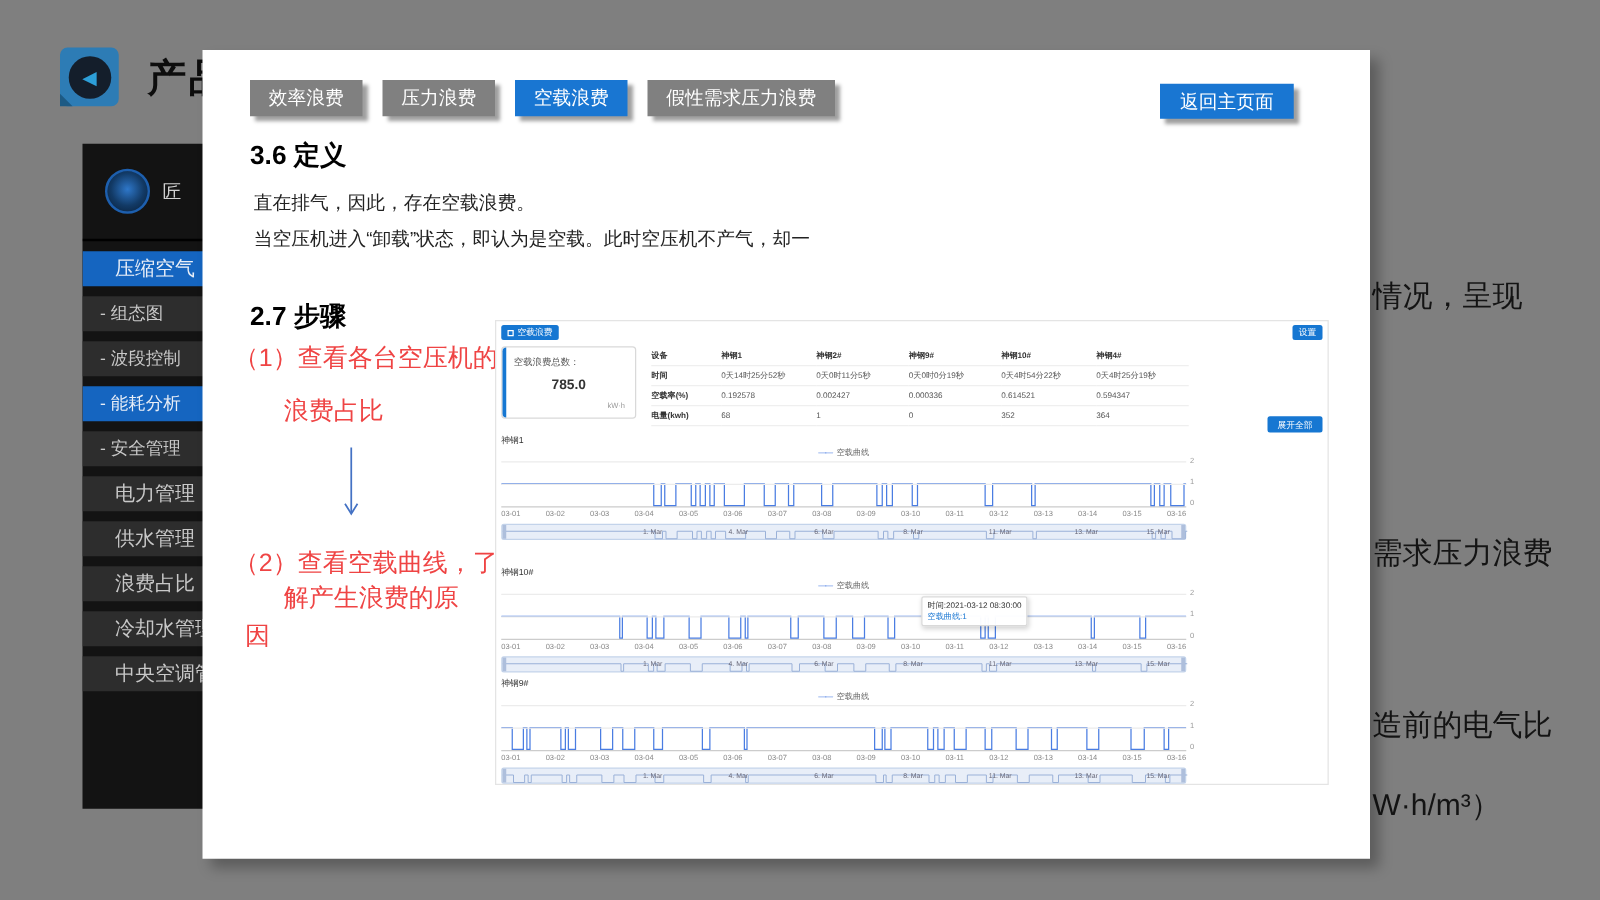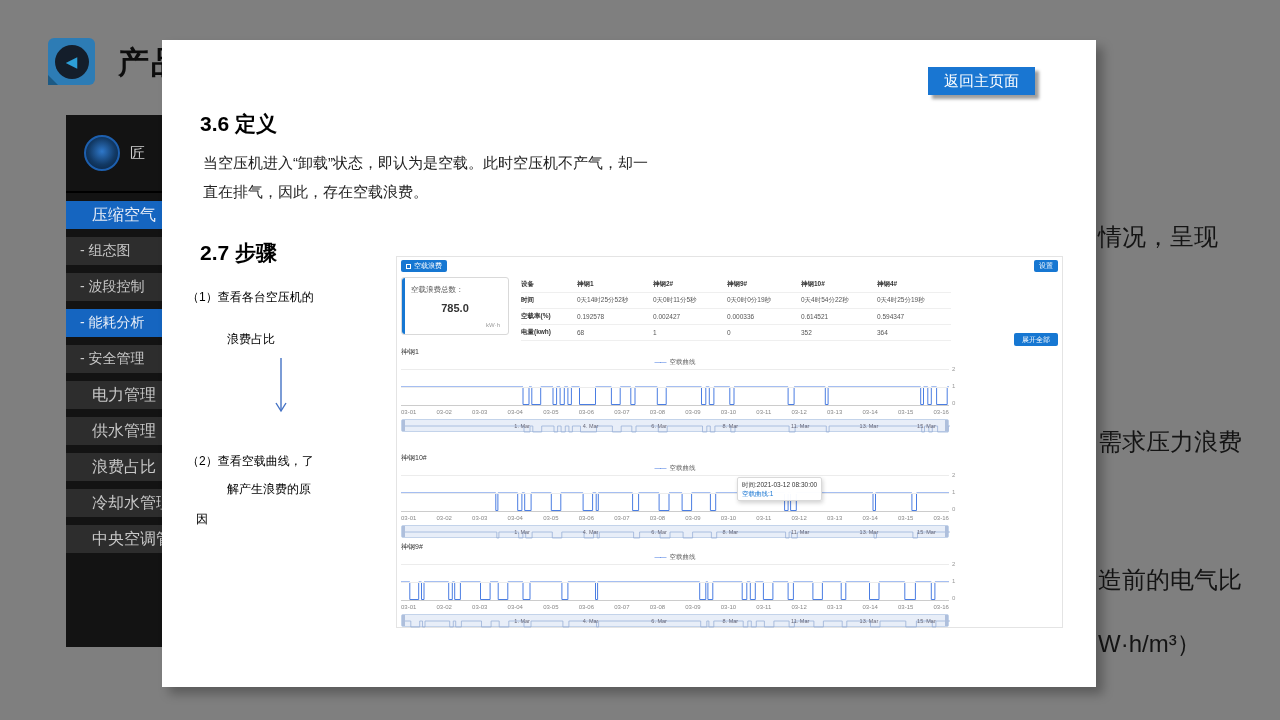--- a/index.html
+++ b/index.html
@@ -34,21 +34,21 @@
   .tab { height:29px; padding:0 15px; display:flex; align-items:center; justify-content:center;
     background:#808080; color:#fff; font-size:15px; white-space:nowrap; cursor:pointer;
     box-shadow:4px 4px 3px rgba(0,0,0,0.38); }
   .tab.active { background:#1976d2; }
   .return-btn { position:absolute; left:766px; top:27px; width:107px; height:28px; background:#1976d2;
     color:#fff; font-size:15px; display:flex; align-items:center; justify-content:center;
     box-shadow:4px 4px 3px rgba(0,0,0,0.38); cursor:pointer; }
 
   .h1 { position:absolute; left:38px; font-size:21px; font-weight:bold; color:#000; }
   .para { position:absolute; left:41px; top:108px; width:540px; font-size:15px; color:#222; line-height:29px; }
-  .step { position:absolute; font-size:12px; color:#000000; white-space:nowrap;margin-top:16px; }
+  .step { position:absolute; font-size:20px; color:#ef4444; white-space:nowrap; }
   .arrow-svg { position:absolute; left:112px; top:316px; }
 
   
   .dash { position:absolute; left:234px; top:216px; width:667px; height:372px; background:#fff;
     border:1px solid #e4e4e4; }
   .dash-badge { position:absolute; left:4px; top:3px; height:12px; background:#1677d2; border-radius:2px;
     color:#fff; font-size:7px; display:flex; align-items:center; padding:0 5px; gap:3px; cursor:pointer; }
   .dash-badge .sq { display:inline-block; width:5px; height:5px; border:1px solid #fff; }
   .mini-btn { position:absolute; background:#1677d2; border-radius:2px; color:#fff; font-size:7px;
     display:flex; align-items:center; justify-content:center; cursor:pointer; }
@@ -116,26 +116,32 @@
         <div class="s-item">中央空调管</div>
       </div>
   </div>
 
   <div class="frag" style="top:221px">情况，呈现</div>
   <div class="frag" style="top:426px">需求压力浪费</div>
   <div class="frag" style="top:564px">造前的电气比</div>
   <div class="frag" style="top:628px">W·h/m³）</div>
 
   <div class="modal">
+    <div class="tab-bar" id="tab-bar">
+        <div class="tab">效率浪费</div>
+        <div class="tab">压力浪费</div>
+        <div class="tab active">空载浪费</div>
+        <div class="tab">假性需求压力浪费</div>
+      </div>
     <div class="return-btn">返回主页面</div>
 
     <div class="h1" style="top:70px">3.6 定义</div>
     <div class="para">
+      <div>直在排气，因此，存在空载浪费。</div>
       <div>当空压机进入“卸载”状态，即认为是空载。此时空压机不产气，却一</div>
-      <div>直在排气，因此，存在空载浪费。</div>
     </div>
 
     <div class="h1" style="top:199px">2.7 步骤</div>
     <div class="step" style="left:25px;top:233px">（1）查看各台空压机的</div>
     <div class="step" style="left:65px;top:275px">浪费占比</div>
 
     <svg class="arrow-svg" width="14" height="62">
       <line x1="7" y1="2" x2="7" y2="54" stroke="#4472c4" stroke-width="1.4"></line>
       <polyline points="2,47 7,55 12,47" fill="none" stroke="#4472c4" stroke-width="1.4"></polyline>
     </svg>

